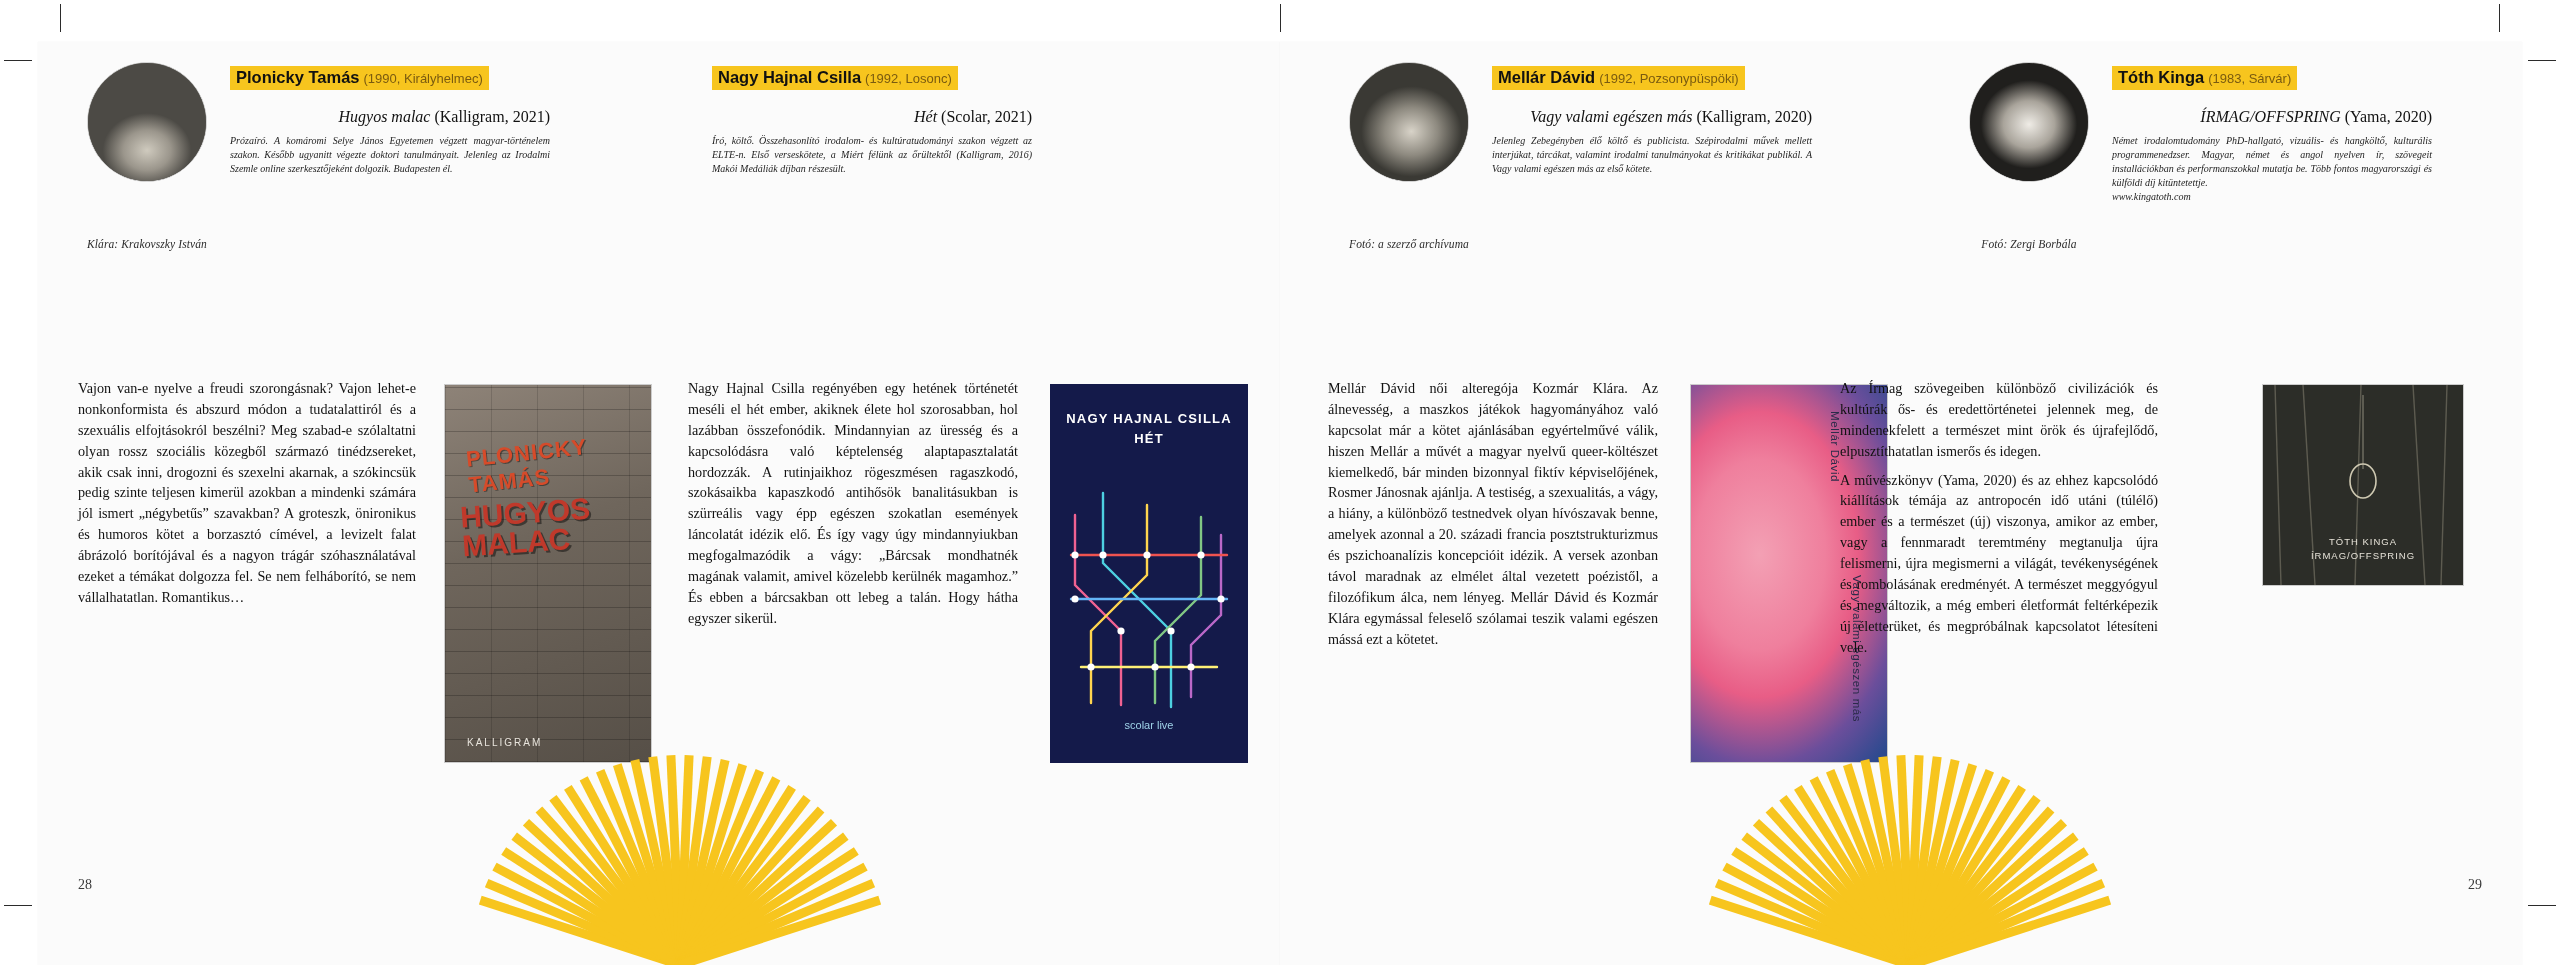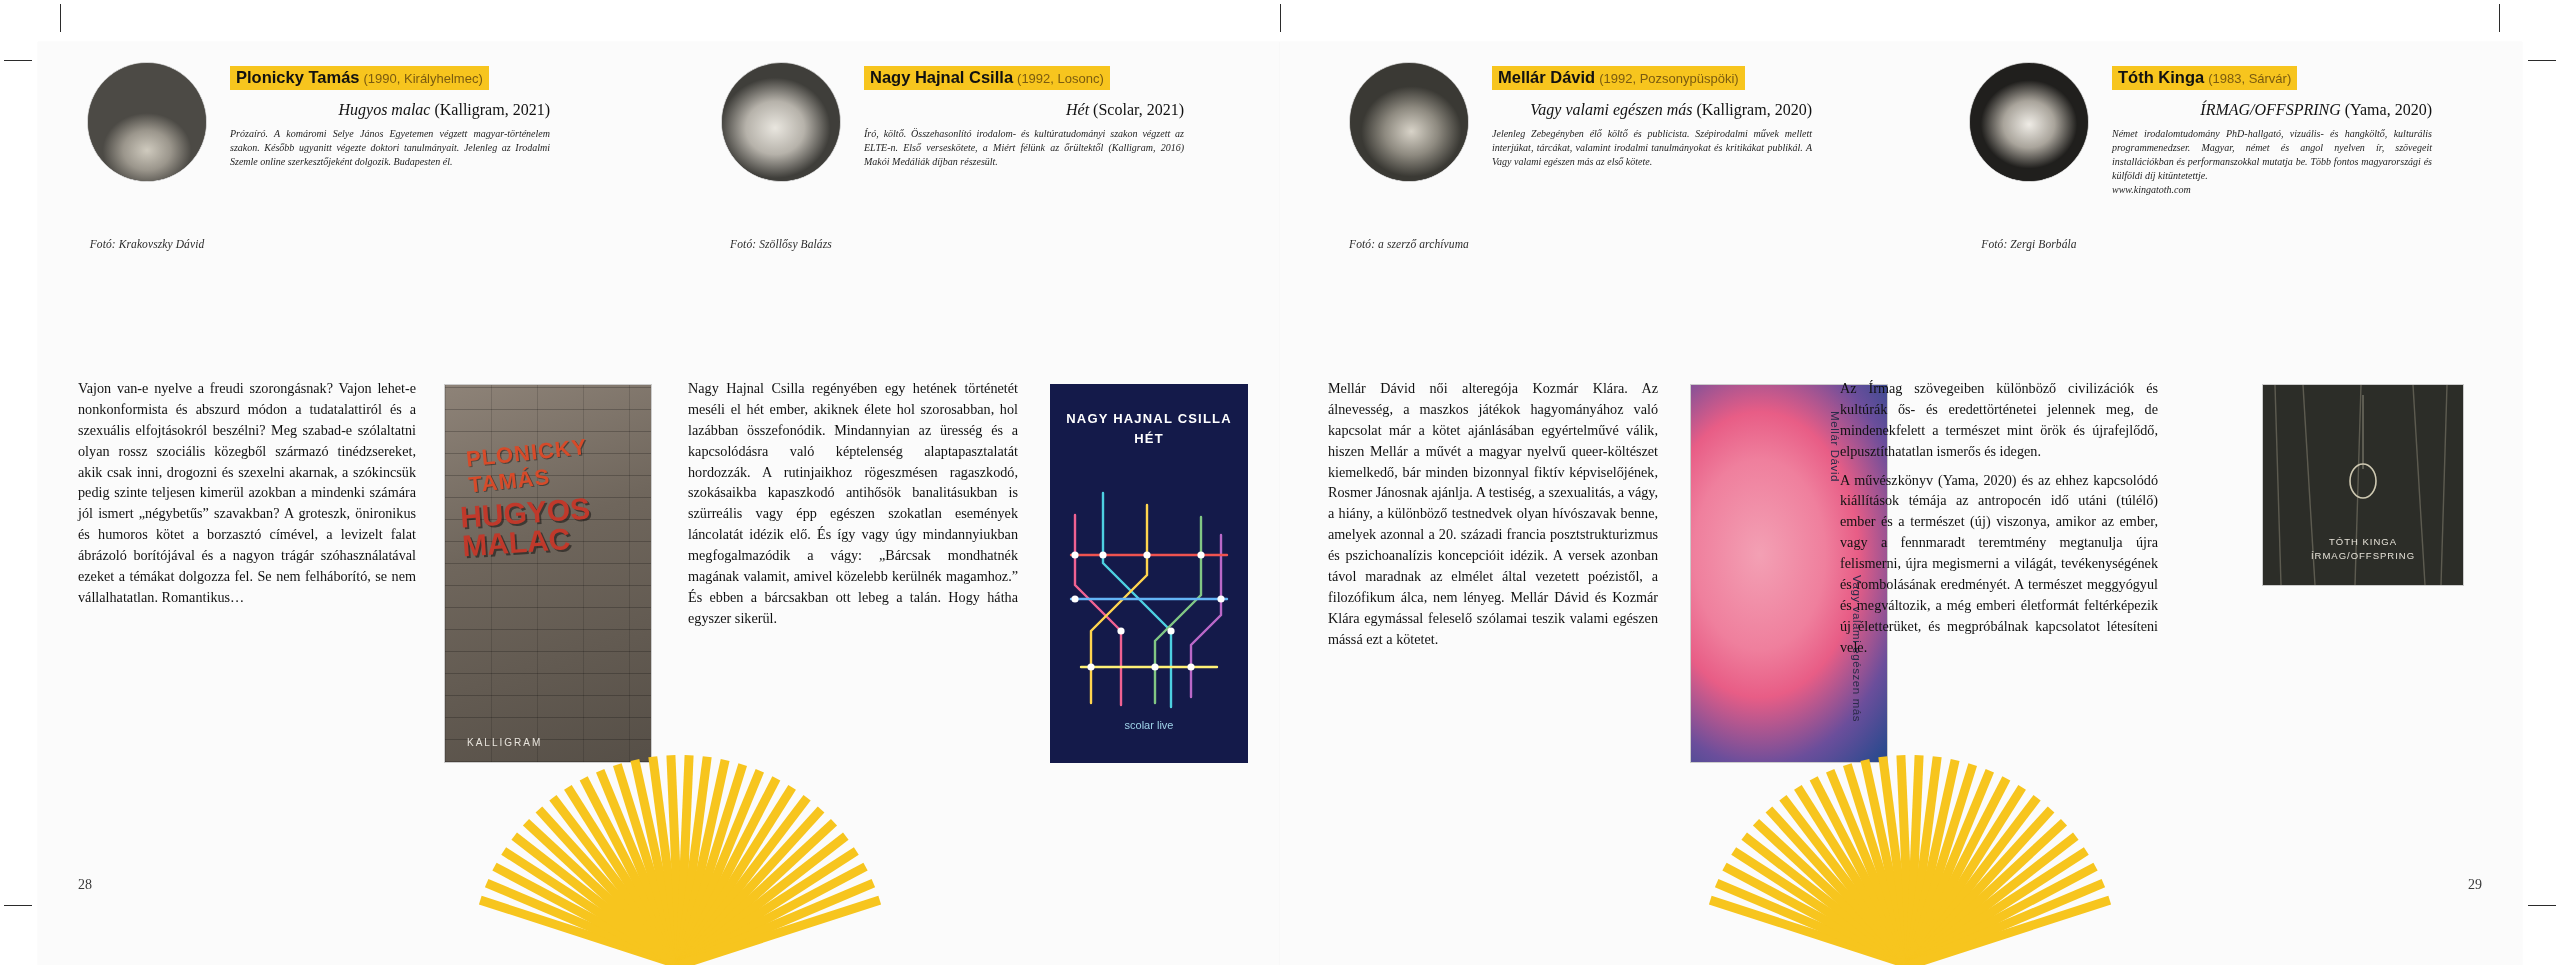--- a/index.html
+++ b/index.html
@@ -78,21 +78,21 @@
     margin-top: 56px;
     letter-spacing: 0.1px;
     white-space: nowrap;
   }
   .author-text { width: 320px; padding-top: 4px; }
   .name-line {
     display: inline-block;
     background: #f7c51e;
     padding: 2px 6px 3px 6px;
     line-height: 1.1;
-    margin-bottom: 6px;
+    margin-bottom: 13px;
   }
   .a-name {
     font-family: "Liberation Sans", sans-serif;
     font-weight: bold;
     font-size: 16.5px;
     color: #111;
   }
   .a-meta {
     font-family: "Liberation Sans", sans-serif;
     font-size: 13px;
@@ -260,44 +260,36 @@
 
   <div class="authors">
 
     <div class="author" style="left:78px;">
       <div class="photo-wrap">
         <div class="photo">
           <div class="ph-inner" style="background:
             radial-gradient(50% 42% at 50% 74%, #cfcabe 0%, #9b968c 40%, #4c4a45 75%),
             linear-gradient(180deg,#8e8b82 0%,#514f49 100%);"></div>
         </div>
-        <div class="credit">Fotó: Krakovszky Dávid</div>
+        <div class="credit">Klára: Krakovszky István</div>
       </div>
       <div class="author-text">
         <div class="name-line">
           <span class="a-name">Plonicky Tamás</span>
           <span class="a-meta">(1990, Királyhelmec)</span>
         </div>
         <div class="a-work">
           <i>Hugyos malac</i>
           <span>(Kalligram, 2021)</span>
         </div>
         <div class="a-bio">Prózaíró. A komáromi Selye János Egyetemen végzett magyar-történelem szakon. Később ugyanitt végezte doktori tanulmányait. Jelenleg az Irodalmi Szemle online szerkesztőjeként dolgozik. Budapesten él.</div>
       </div>
     </div>
 
     <div class="author" style="left:712px;">
-      <div class="photo-wrap">
-        <div class="photo">
-          <div class="ph-inner" style="background:
-            radial-gradient(55% 50% at 45% 55%, #e9e6df 0%, #b6b2aa 45%, #3f3e3a 85%),
-            linear-gradient(200deg,#dcd9d2 0%,#2f2e2b 100%);"></div>
-        </div>
-        <div class="credit">Fotó: Szöllősy Balázs</div>
-      </div>
       <div class="author-text">
         <div class="name-line">
           <span class="a-name">Nagy Hajnal Csilla</span>
           <span class="a-meta">(1992, Losonc)</span>
         </div>
         <div class="a-work">
           <i>Hét</i>
           <span>(Scolar, 2021)</span>
         </div>
         <div class="a-bio">Író, költő. Összehasonlító irodalom- és kultúratudományi szakon végzett az ELTE-n. Első verseskötete, a Miért félünk az őrültektől (Kalligram, 2016) Makói Medáliák díjban részesült.</div>

